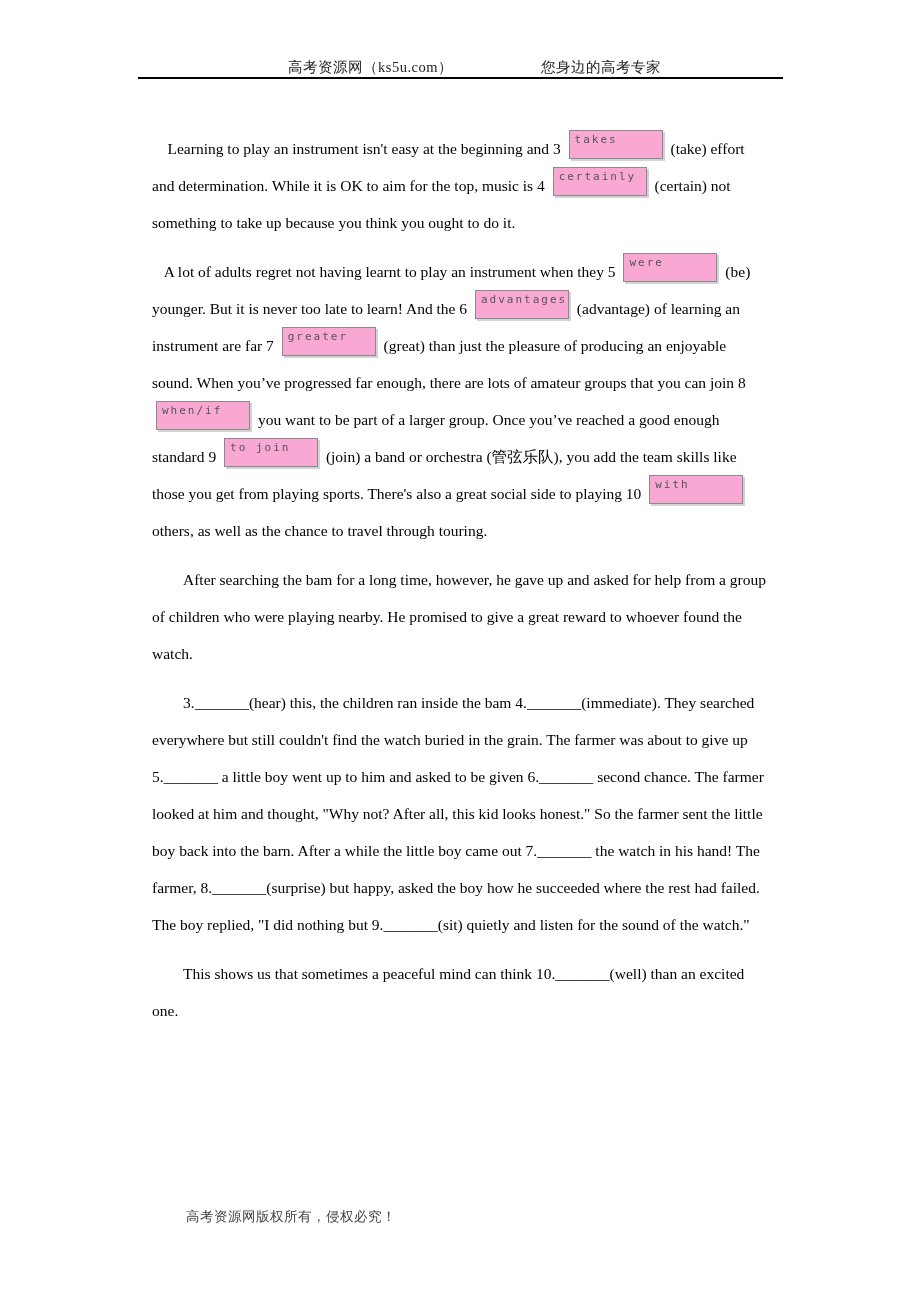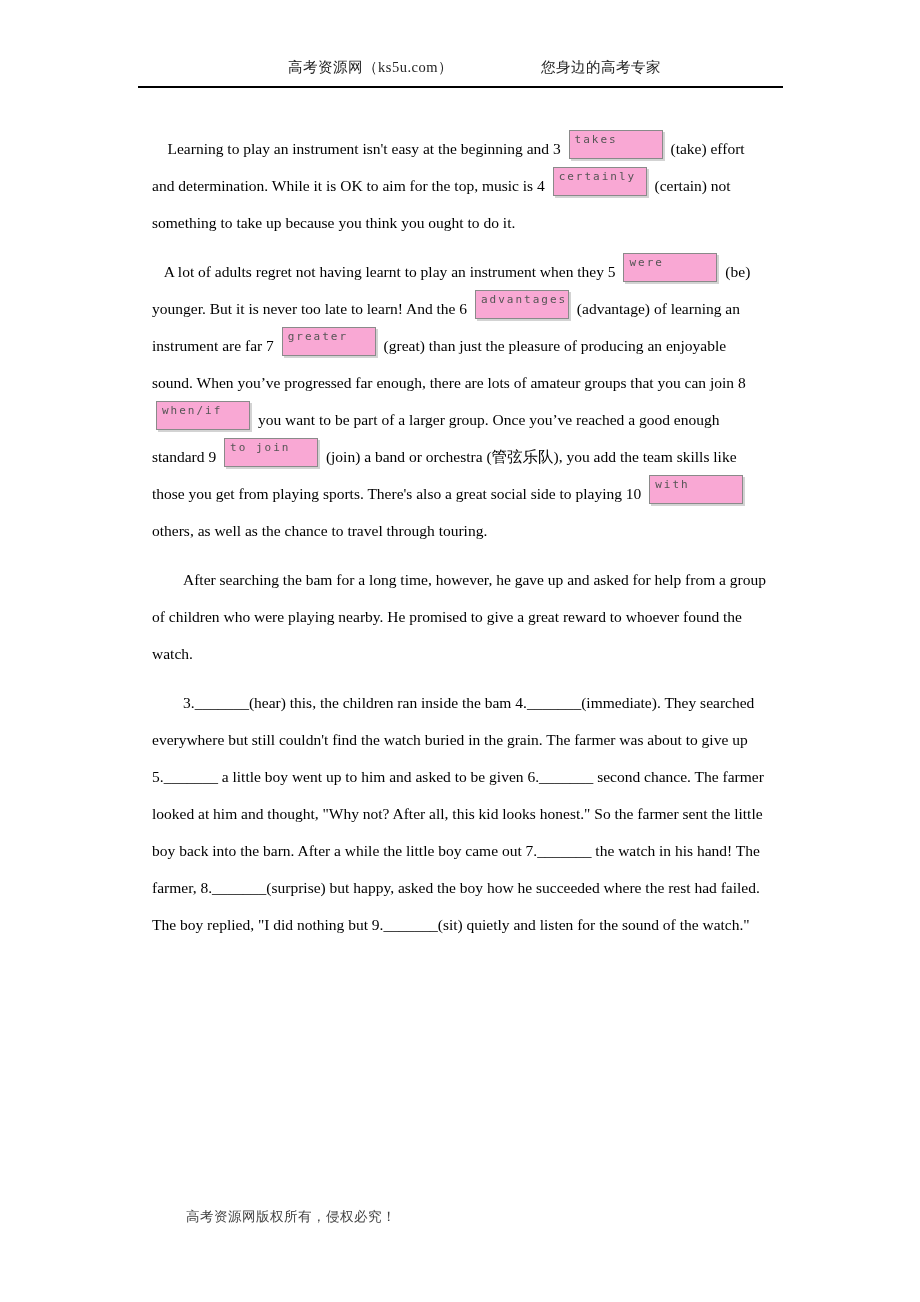--- a/index.html
+++ b/index.html
@@ -14,21 +14,20 @@
     font-family: "Liberation Serif", serif;
     color: #000;
     overflow: hidden;
   }
   .page-header {
     position: absolute;
     top: 58px;
     left: 138px;
     width: 645px;
     border-bottom: 2px solid #000;
-    padding-bottom: 9px;
     display: flex;
     align-items: baseline;
   }
   .site-name {
     margin-left: 150px;
     font-size: 14.5px;
     color: #222;
     letter-spacing: 0.5px;
   }
   .site-slogan {
@@ -87,15 +86,16 @@
 <div class="page-header">
   <span class="site-name">高考资源网（ks5u.com）</span>
   <span class="site-slogan">您身边的高考专家</span>
 </div>
 
 <div class="document-body">
     <p class="para"><span>    Learning to play an instrument isn't easy at the beginning and 3 </span><span class="answer-box"><span class="answer-text">takes</span></span><span> (take) effort and determination. While it is OK to aim for the top, music is 4 </span><span class="answer-box"><span class="answer-text">certainly</span></span><span> (certain) not something to take up because you think you ought to do it.</span></p>
     <p class="para"><span>   A lot of adults regret not having learnt to play an instrument when they 5 </span><span class="answer-box"><span class="answer-text">were</span></span><span> (be) younger. But it is never too late to learn! And the 6 </span><span class="answer-box"><span class="answer-text">advantages</span></span><span> (advantage) of learning an instrument are far 7 </span><span class="answer-box"><span class="answer-text">greater</span></span><span> (great) than just the pleasure of producing an enjoyable sound. When you’ve progressed far enough, there are lots of amateur groups that you can join 8 </span><span class="answer-box"><span class="answer-text">when/if</span></span><span> you want to be part of a larger group. Once you’ve reached a good enough standard 9 </span><span class="answer-box"><span class="answer-text">to join</span></span><span> (join) a band or orchestra (管弦乐队), you add the team skills like those you get from playing sports. There's also a great social side to playing 10 </span><span class="answer-box"><span class="answer-text">with</span></span><span> others, as well as the chance to travel through touring.</span></p>
     <p class="para"><span>　　After searching the bam for a long time, however, he gave up and asked for help from a group of children who were playing nearby. He promised to give a great reward to whoever found the watch.</span></p>
     <p class="para"><span>　　3._______(hear) this, the children ran inside the bam 4._______(immediate). They searched everywhere but still couldn't find the watch buried in the grain. The farmer was about to give up 5._______ a little boy went up to him and asked to be given 6._______ second chance. The farmer looked at him and thought, "Why not? After all, this kid looks honest." So the farmer sent the little boy back into the barn. After a while the little boy came out 7._______ the watch in his hand! The farmer, 8._______(surprise) but happy, asked the boy how he succeeded where the rest had failed. The boy replied, "I did nothing but 9._______(sit) quietly and listen for the sound of the watch."</span></p>
+    <p class="para"><span>　　This shows us that sometimes a peaceful mind can think 10._______(well) than an excited one.</span></p>
   </div>
 
 <div class="page-footer">高考资源网版权所有，侵权必究！</div>
 
 </body></html>

